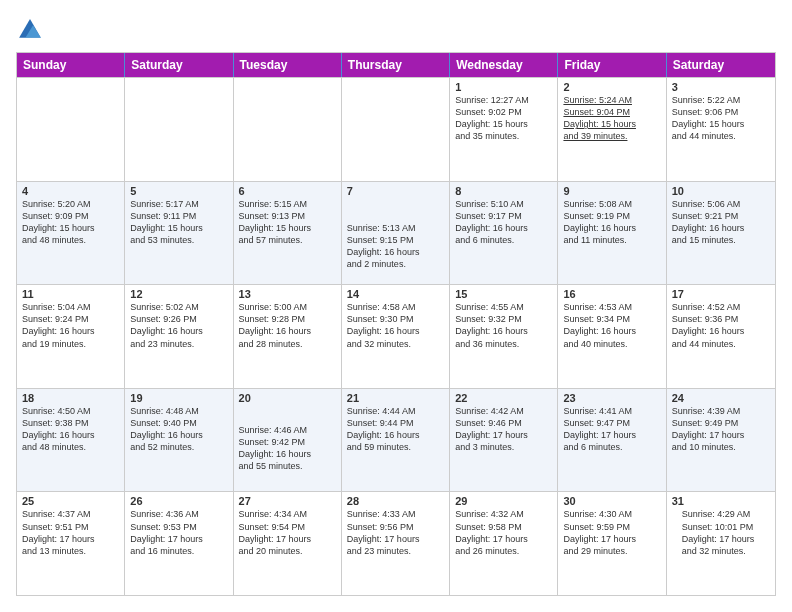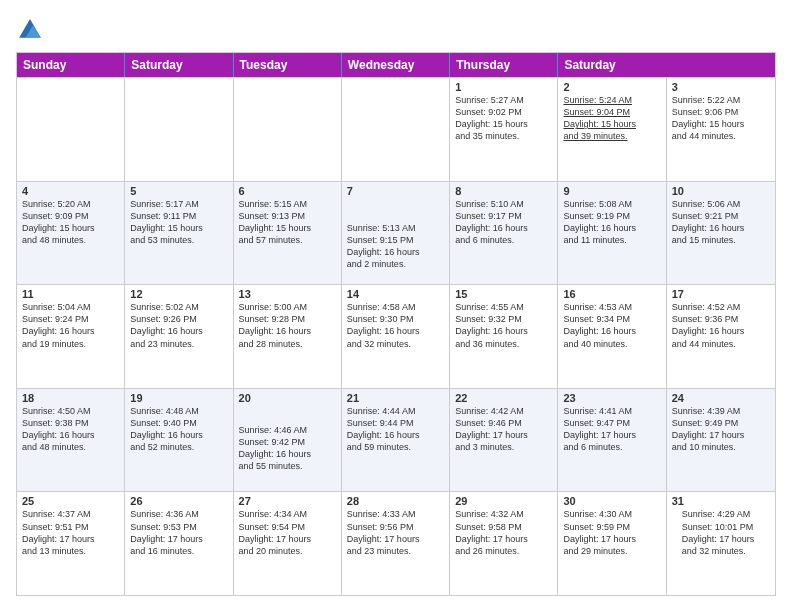--- a/index.html
+++ b/index.html
@@ -141,33 +141,34 @@
       <h1></h1>
       <h2></h2>
     </div>
   </div>
 
   <div class="calendar">
     <div class="cal-header">
     <div class="cal-header-cell">Sunday</div>
         <div class="cal-header-cell">Saturday</div>
         <div class="cal-header-cell">Tuesday</div>
+        <div class="cal-header-cell">Thursday</div>
         <div class="cal-header-cell">Wednesday</div>
-        <div class="cal-header-cell">Thursday</div>
+        <div class="cal-header-cell">Friday</div>
         <div class="cal-header-cell">Saturday</div>
       </div>
     <div class="cal-body">
     <div class="cal-row">
           <div class="cal-cell empty"></div>
           <div class="cal-cell empty"></div>
           <div class="cal-cell empty"></div>
           <div class="cal-cell empty"></div>
           <div class="cal-cell filled">
             <span class="day-num">1</span>
-            <div class="day-info" style="white-space: pre-line;">Sunrise: 5:27 AM
+            <div class="day-info" style="white-space: pre-line;">Sunrise: 12:27 AM
 Sunset: 9:02 PM
 Daylight: 15 hours
 and 35 minutes.</div>
           </div>
           <div class="cal-cell filled">
             <span class="day-num">2</span>
             <div class="day-info" style="white-space: pre-line; text-decoration: underline;">Sunrise: 5:24 AM
 Sunset: 9:04 PM
 Daylight: 15 hours
 and 39 minutes.</div>

